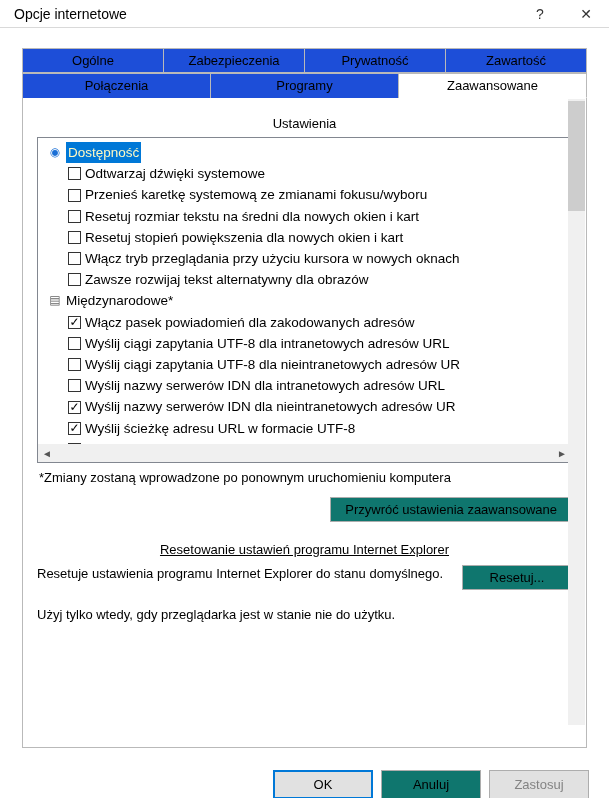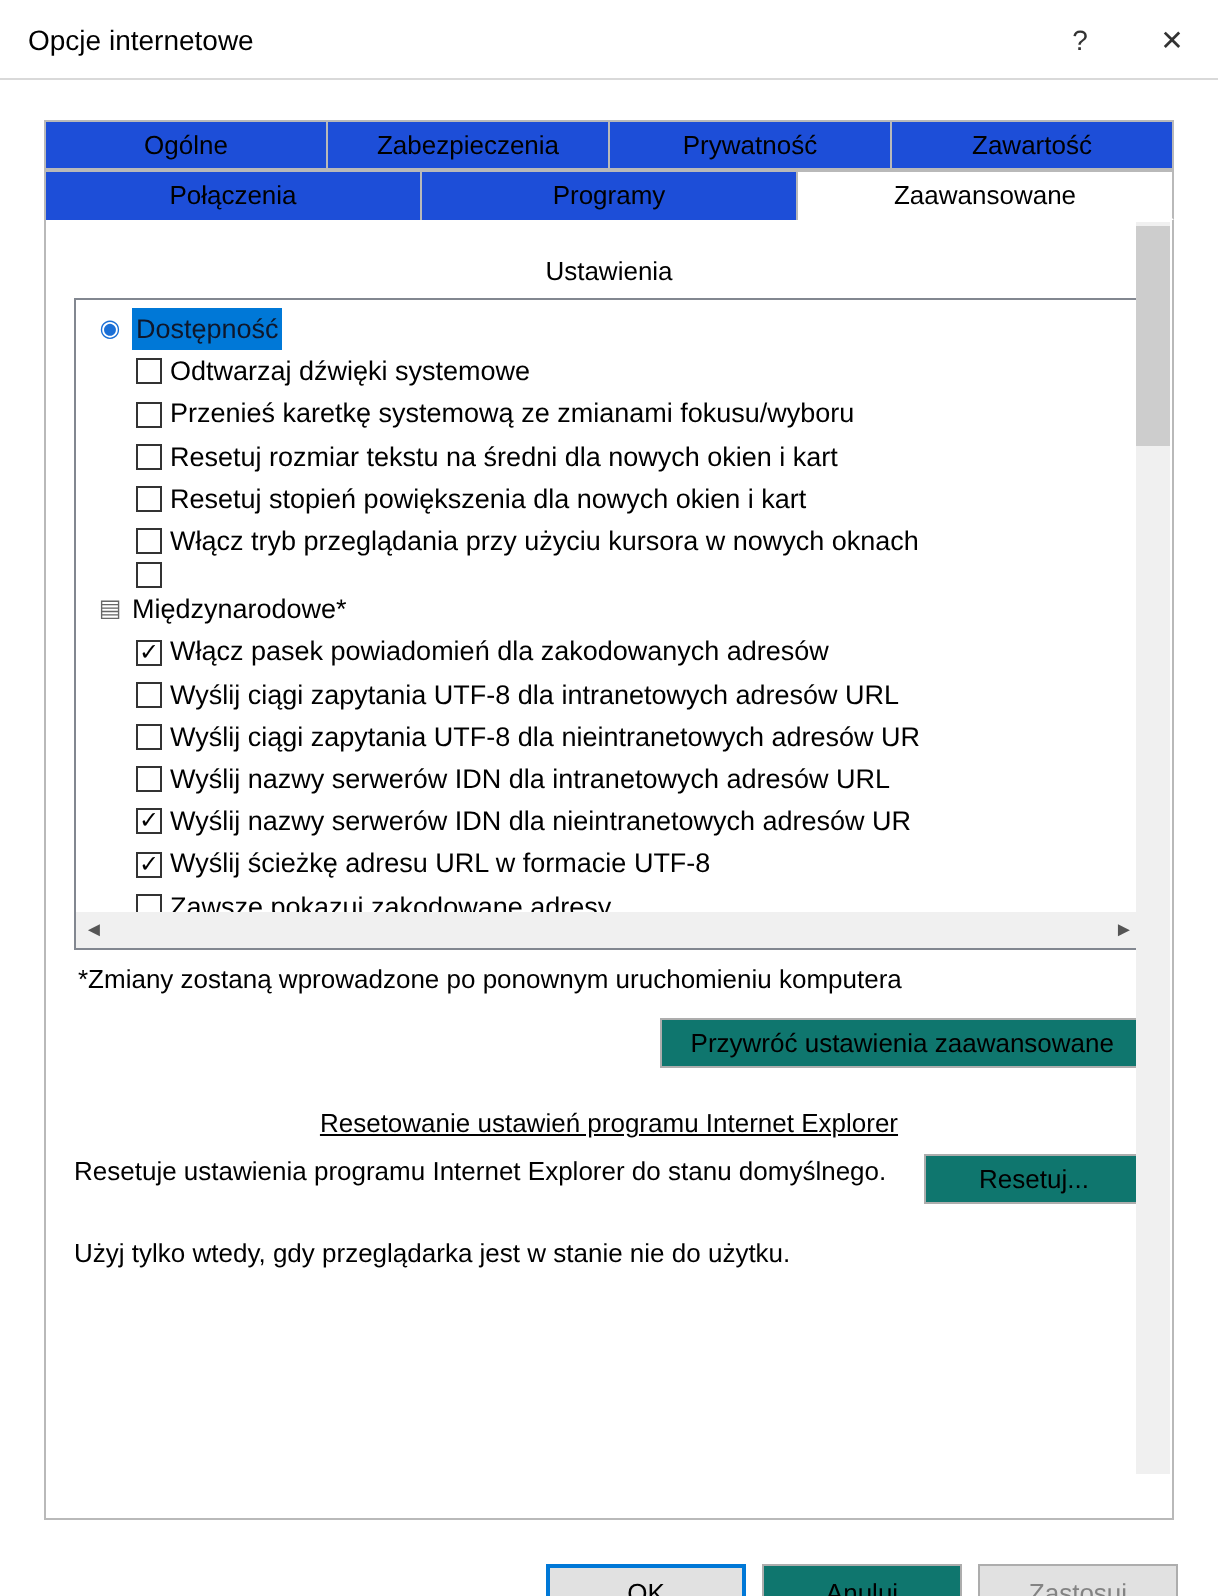--- a/index.html
+++ b/index.html
@@ -7,21 +7,21 @@
     margin: 0;
     font-family: "Segoe UI", Tahoma, sans-serif;
     font-size: 12px;
     background: #fff;
     width: 609px;
     height: 798px;
     color: #000;
     overflow: hidden;
   }
   .titlebar {
-    height: 40px;
+    height: 28px;
     display: flex;
     align-items: center;
     padding: 0 0 0 14px;
     border-bottom: 1px solid #d9d9d9;
   }
   .titlebar .title {
     flex: 1;
     font-size: 14px;
   }
   .titlebar .btn {
@@ -127,21 +127,21 @@
     align-items:center;
     gap:4px;
   }
   .node .cat-icon {
     width:14px; height:14px;
     display:flex; align-items:center; justify-content:center;
     font-size:12px;
   }
   .node.category .label.selected {
     background:#0078d7;
-    color:#0f172a;
+    color:#fef9c3;
     outline:1px dotted #fff;
     padding:0 2px;
   }
   .node.item { padding-left:20px; }
   .chk {
     width:13px; height:13px;
     border:1px solid #333;
     background:#fff;
     display:flex;
     align-items:center;
@@ -256,20 +256,21 @@
           <div class="node item">
             <span class="chk"></span>
             <span style="white-space: nowrap;"> Resetuj stopień powiększenia dla nowych okien i kart</span>
           </div>
           <div class="node item">
             <span class="chk"></span>
             <span style="white-space: nowrap;"> Włącz tryb przeglądania przy użyciu kursora w nowych oknach</span>
           </div>
           <div class="node item">
             <span class="chk"></span>
+            <span style="white-space: nowrap;"> Zawsze rozwijaj tekst alternatywny dla obrazów</span>
           </div>
           <div class="node category">
             <span class="cat-icon" style="color: rgb(102, 102, 102);">▤</span>
             <span class="label">Międzynarodowe*</span>
           </div>
           <div class="node item">
             <span class="chk checked"></span>
             <span style="white-space: nowrap;"> Włącz pasek powiadomień dla zakodowanych adresów</span>
           </div>
           <div class="node item">

